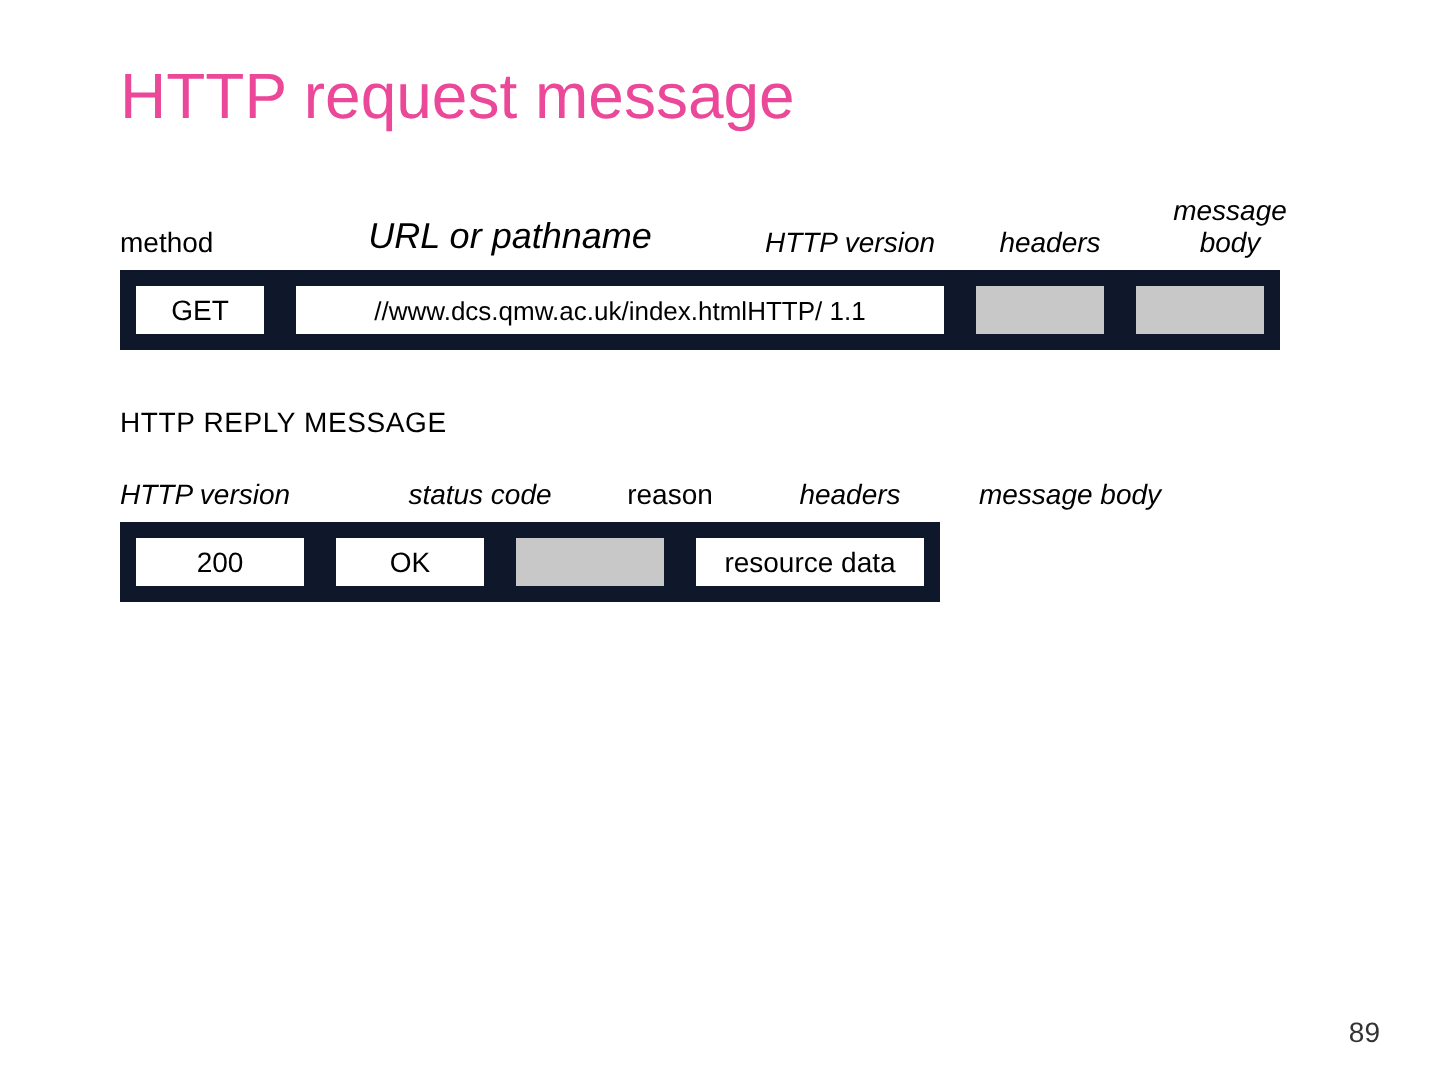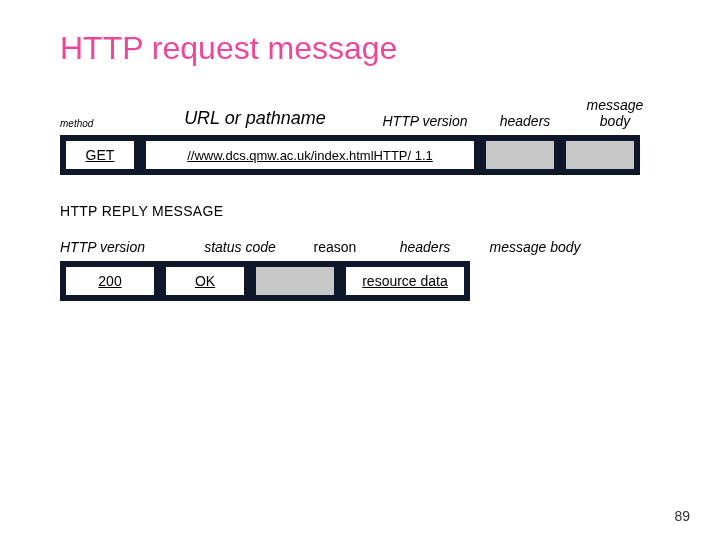--- a/index.html
+++ b/index.html
@@ -33,22 +33,21 @@
 
     
     .req-labels {
       display: flex;
       align-items: flex-end;
       margin-bottom: 6px;
     }
 
     .req-labels .lbl-method {
       width: 80px;
-      font-style: italic;
-      font-size: 10px;
+      font-size: 14px;
     }
 
     .req-labels .lbl-url {
       width: 230px;
       text-align: center;
       font-style: italic;
       font-size: 18px;
     }
 
     .req-labels .lbl-httpver {
@@ -73,26 +72,25 @@
     }
 
     
     .req-boxes {
       display: flex;
       align-items: stretch;
       height: 40px;
     }
 
     .box {
-      border: 6px solid #0f172a;
+      border: 8px solid #0f172a;
       display: flex;
       align-items: center;
       justify-content: center;
       font-size: 14px;
-      text-decoration: underline;
     }
 
     .box-method {
       width: 80px;
     }
 
     .box-url-version {
       
       flex: 1;
       max-width: 340px;

